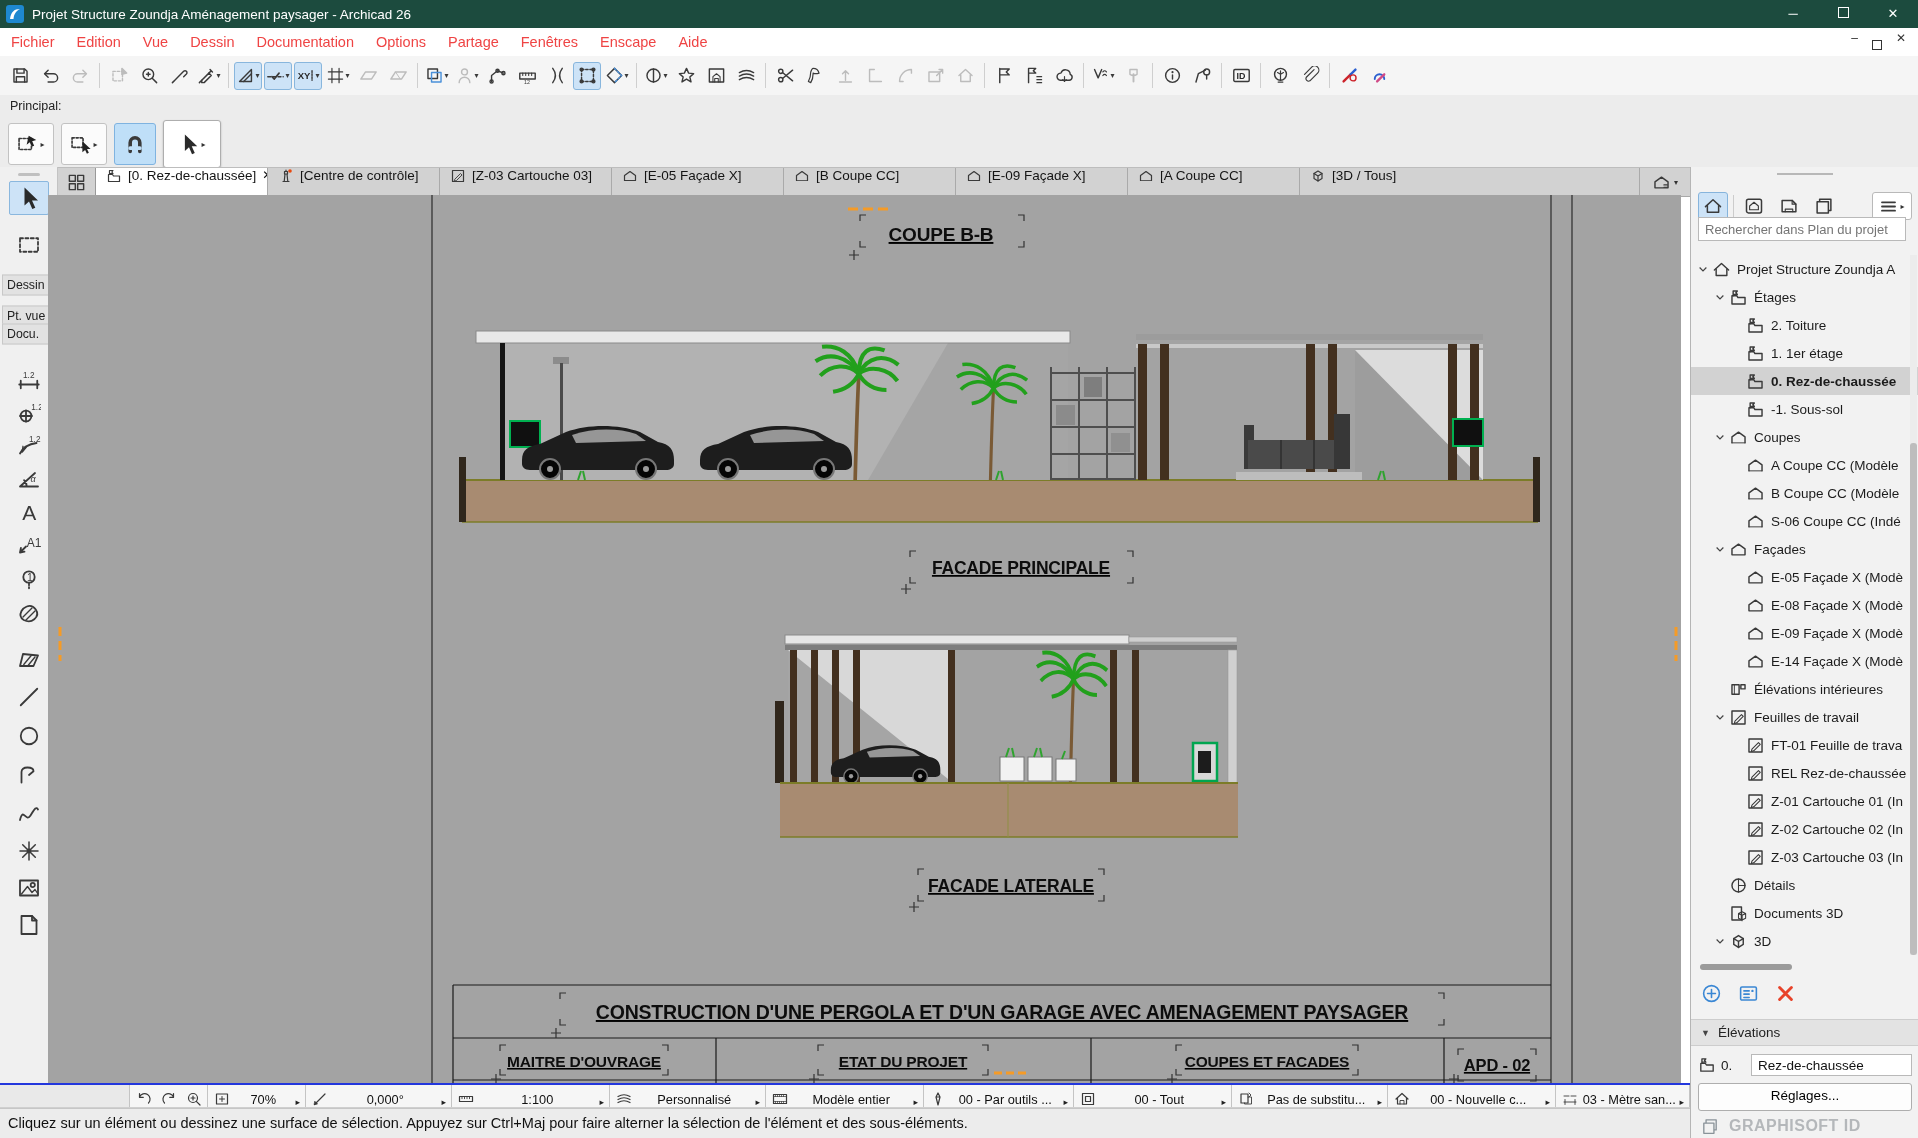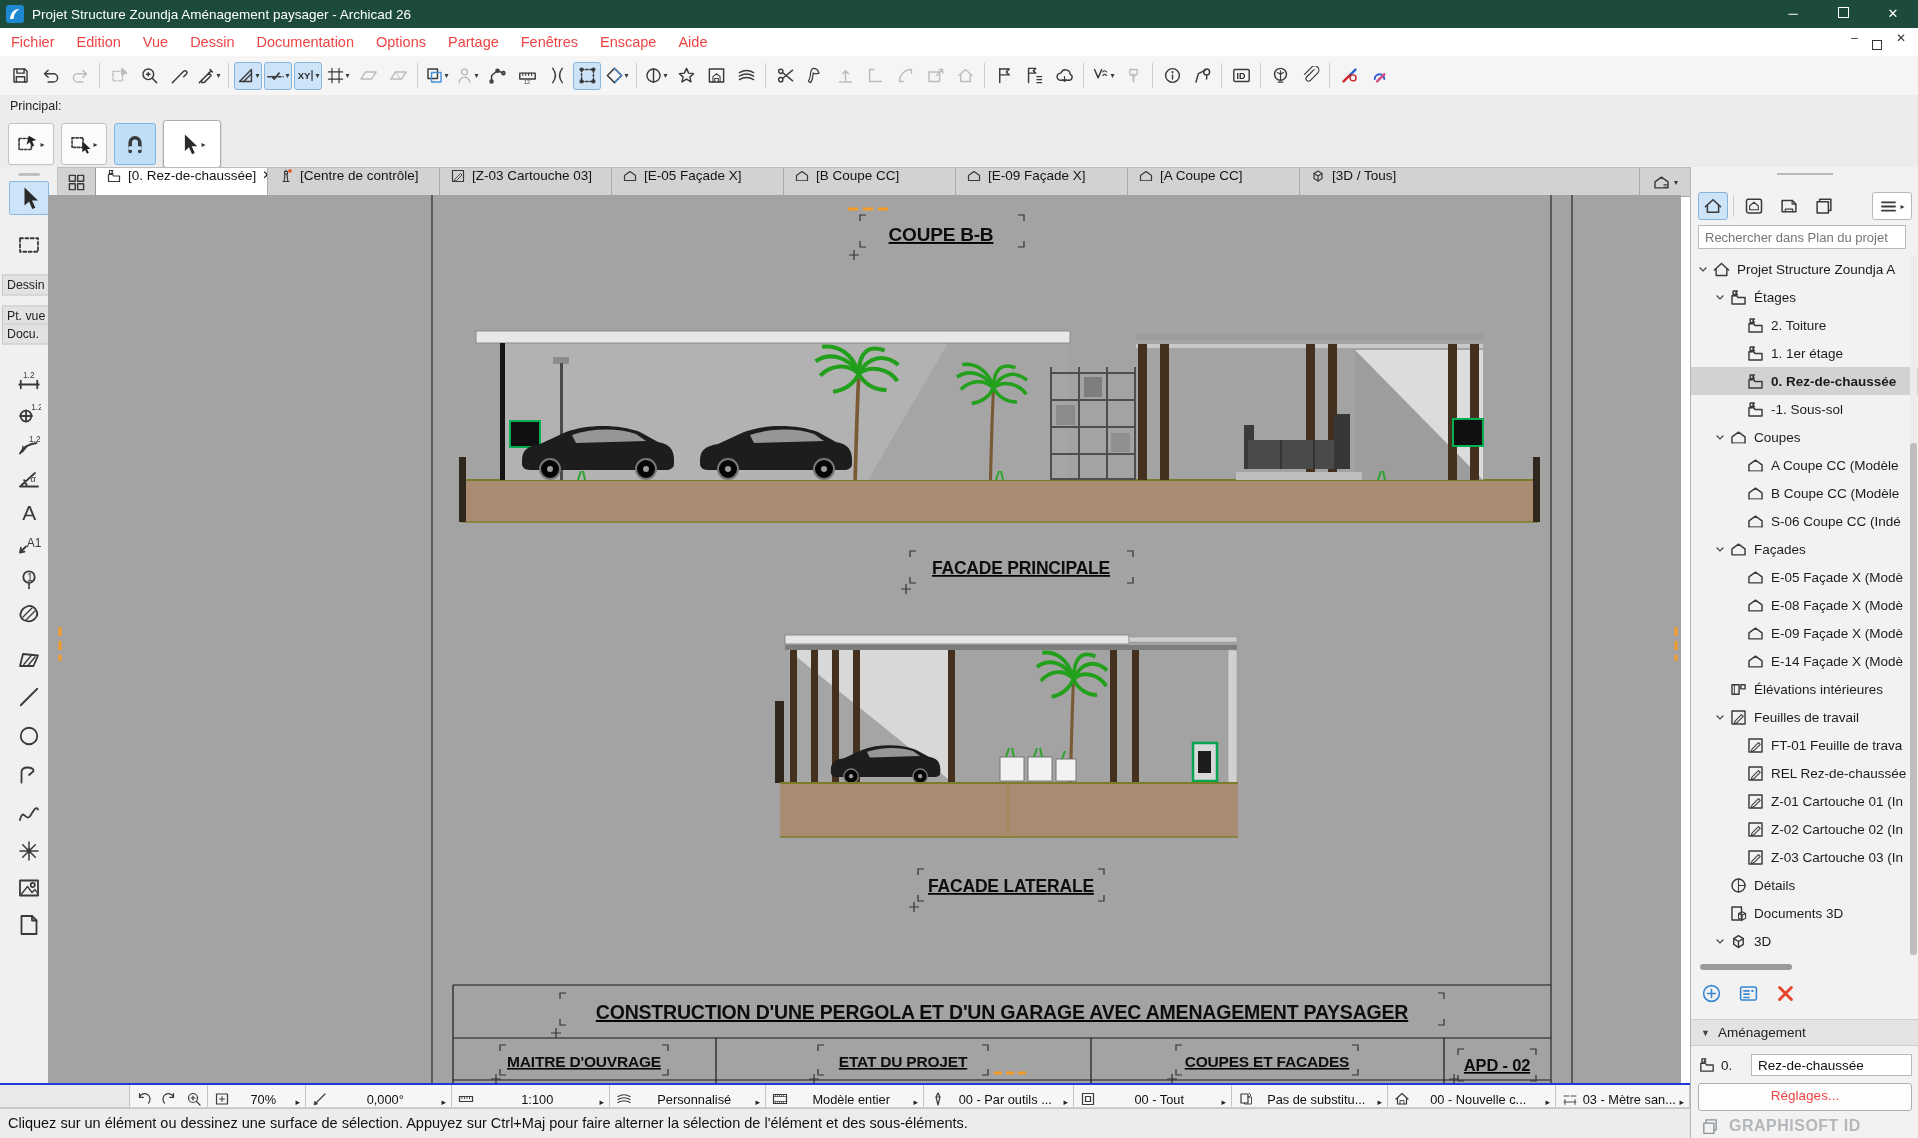--- a/index.html
+++ b/index.html
@@ -60,21 +60,21 @@
   
   #sidebar{left:1690px;top:167px;width:228px;height:971px;background:#f2f2f2;border-left:1px solid #b5b5b5;box-sizing:border-box}
   #sidebar .grip{position:absolute;left:50%;top:6px;width:56px;height:2px;background:#b8b8b8;transform:translateX(-50%)}
   #nav-iconrow{position:absolute;left:0;top:22px;width:100%;height:34px;display:flex;align-items:center;padding-left:7px;box-sizing:border-box;gap:5px}
   .nbtn{width:28px;height:26px;display:flex;align-items:center;justify-content:center;border-radius:3px;border:1px solid transparent}
   .nbtn.hl{background:#cde3f7;border-color:#86b4dc}
   .nbtn .ic{width:20px;height:20px}
   .nsep{width:1px;height:22px;background:#cccccc}
   .nmenu{margin-left:auto;margin-right:6px;width:38px;height:26px;background:#fff;border:1px solid #b9b9b9;border-radius:3px;display:flex;align-items:center;justify-content:center;gap:2px}
   .nmenu .fly{font-size:8px;color:#333}
-  #nav-search{position:absolute;left:7px;top:58px;width:206px;height:22px;border:1px solid #b9b9b9;background:#fff}
+  #nav-search{position:absolute;left:7px;top:50px;width:206px;height:22px;border:1px solid #b9b9b9;background:#fff}
   #nav-search input{width:100%;height:100%;border:none;outline:none;font-size:13px;color:#444;padding:0 6px;box-sizing:border-box;font-family:inherit;background:transparent}
   #tree{position:absolute;left:0;top:88px;width:228px;height:700px;overflow:hidden}
   .trow{height:28px;display:flex;align-items:center;white-space:nowrap;overflow:hidden;font-size:13.5px;color:#1c1c1c}
   .trow .chev{width:12px;height:12px;flex:none;margin-right:3px}
   .trow .chev svg{width:100%;height:100%;stroke:#444;fill:none;stroke-width:1.6}
   .trow .ic{width:19px;height:19px;margin-right:6px;flex:none}
   .trow.selected{background:#d2d2d2}
   .trow.selected .lbl{font-weight:bold}
   #vscroll{position:absolute;right:1px;top:88px;width:7px;height:700px;background:#ececec}
   #vscroll .thumb{position:absolute;left:0;top:188px;width:7px;height:512px;background:#bdbdbd;border-radius:3px}
@@ -82,21 +82,21 @@
   #hscroll .thumb{position:absolute;left:9px;top:3px;width:92px;height:6px;background:#9b9b9b;border-radius:3px}
   #nav-actions{position:absolute;left:10px;top:816px;display:flex;gap:16px;align-items:center}
   #nav-actions .ic{width:21px;height:21px}
   #props-header{position:absolute;left:0;top:852px;width:228px;height:27px;background:#e3e3e3;border-top:1px solid #cdcdcd;border-bottom:1px solid #cdcdcd;box-sizing:border-box;display:flex;align-items:center;font-size:13.5px;color:#222}
   #props-header .dar{font-size:9px;margin:0 8px 0 10px;color:#444}
   #story-row{position:absolute;left:7px;top:886px;width:214px;height:24px;display:flex;align-items:center;font-size:13.5px}
   #story-row .ic{width:18px;height:18px;margin-right:5px}
   #story-row .num{width:30px}
   #story-row .field{flex:1;height:22px;background:#fff;border:1px solid #b9b9b9;box-sizing:border-box}
   #story-row .field input{width:100%;height:100%;border:none;outline:none;font-size:13.5px;padding:0 6px;box-sizing:border-box;font-family:inherit;background:transparent;color:#111}
-  #settings-btn{position:absolute;left:7px;top:916px;width:212px;height:26px;background:#fdfdfd;border:1px solid #aeaeae;border-radius:3px;font-size:13.5px;text-align:center;line-height:24px;color:#ef4444}
+  #settings-btn{position:absolute;left:7px;top:916px;width:212px;height:26px;background:#fdfdfd;border:1px solid #aeaeae;border-radius:3px;font-size:13.5px;text-align:center;line-height:24px;color:#000000}
   #branding{position:absolute;left:0;top:946px;width:228px;height:25px;display:flex;align-items:center;gap:10px;padding-left:10px;box-sizing:border-box}
   #branding .ic{width:18px;height:18px}
   #branding .gid{color:#b4b7ba;font-weight:bold;font-size:16px;letter-spacing:.5px}
   
   #blueline{left:0;top:1083px;width:1690px;height:2px;background:#2337dd}
   #bottombar{left:0;top:1085px;width:1690px;height:23px;background:#f6f6f6;border-bottom:1px solid #cfcfcf;display:flex;box-sizing:border-box}
   #bottombar .filler{width:130px;background:#e9e9e9;border-right:1px solid #c4c4c4}
   .bseg{display:flex;align-items:flex-end;border-right:1px solid #c4c4c4;box-sizing:border-box;height:100%}
   .bseg .ic{width:16px;height:16px;margin:0 3px 0 6px;flex:none}
   .bseg .val{flex:1;text-align:center;font-size:12.8px;color:#111;white-space:nowrap;overflow:hidden}
@@ -1053,21 +1053,21 @@
             <rect x="2" y="3" width="12" height="10" rx="1" stroke="#3a87d4"></rect>
             <path d="M4.5 6h4M4.5 8.5h4M4.5 11h4" stroke="#3a87d4"></path>
             <circle cx="11" cy="6" r=".9" fill="#3a87d4" stroke="none"></circle>
           </svg></span></span>
     <span><span class="ic"><svg viewBox="0 0 16 16">
             <path d="M3.5 3.5l9 9M12.5 3.5l-9 9" stroke="#e8432a" stroke-width="2.2"></path>
           </svg></span></span>
   </div>
   <div id="props-header">
     <span class="dar">▼</span>
-      <span>Aménagement</span>
+      <span>Élévations</span>
   </div>
   <div id="story-row">
     <span class="ic"><svg viewBox="0 0 16 16">
           <path d="M2.5 6.5h4l1 1.5h6v5.5h-11z" stroke="#3a3a3a" fill="none"></path>
           <path d="M3.5 6.5V2.5h3.5l-1.2 1.5L7 5.5H3.5z" stroke="#3a3a3a" fill="none"></path>
         </svg></span>
     <span class="num">0.</span>
     <span class="field"><input type="text" value="Rez-de-chaussée" style=""></span>
   </div>
   <div id="settings-btn">Réglages...</div>

